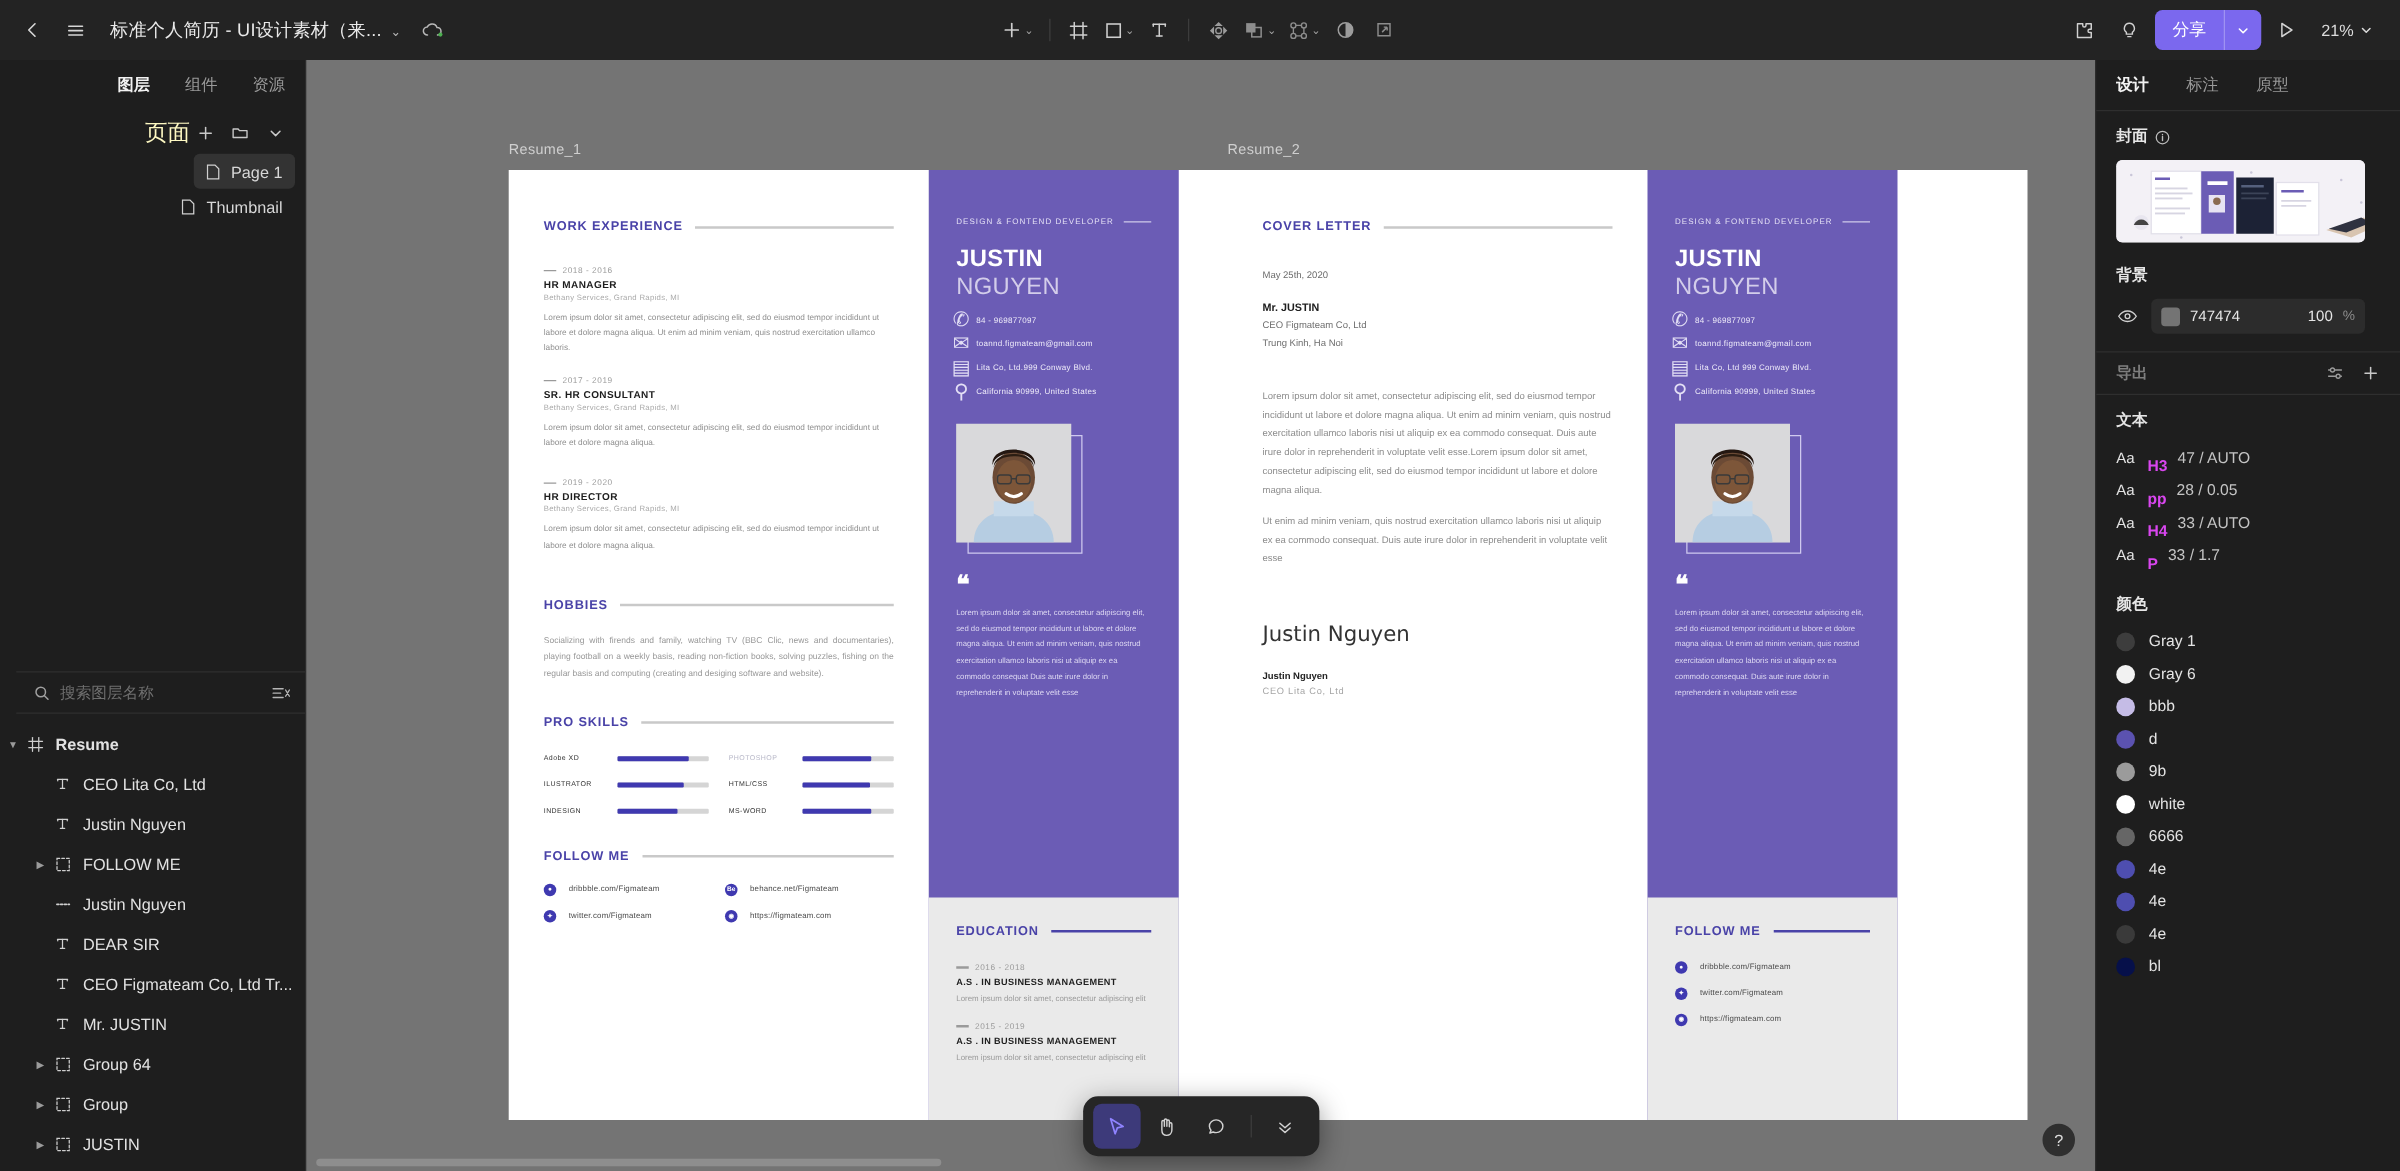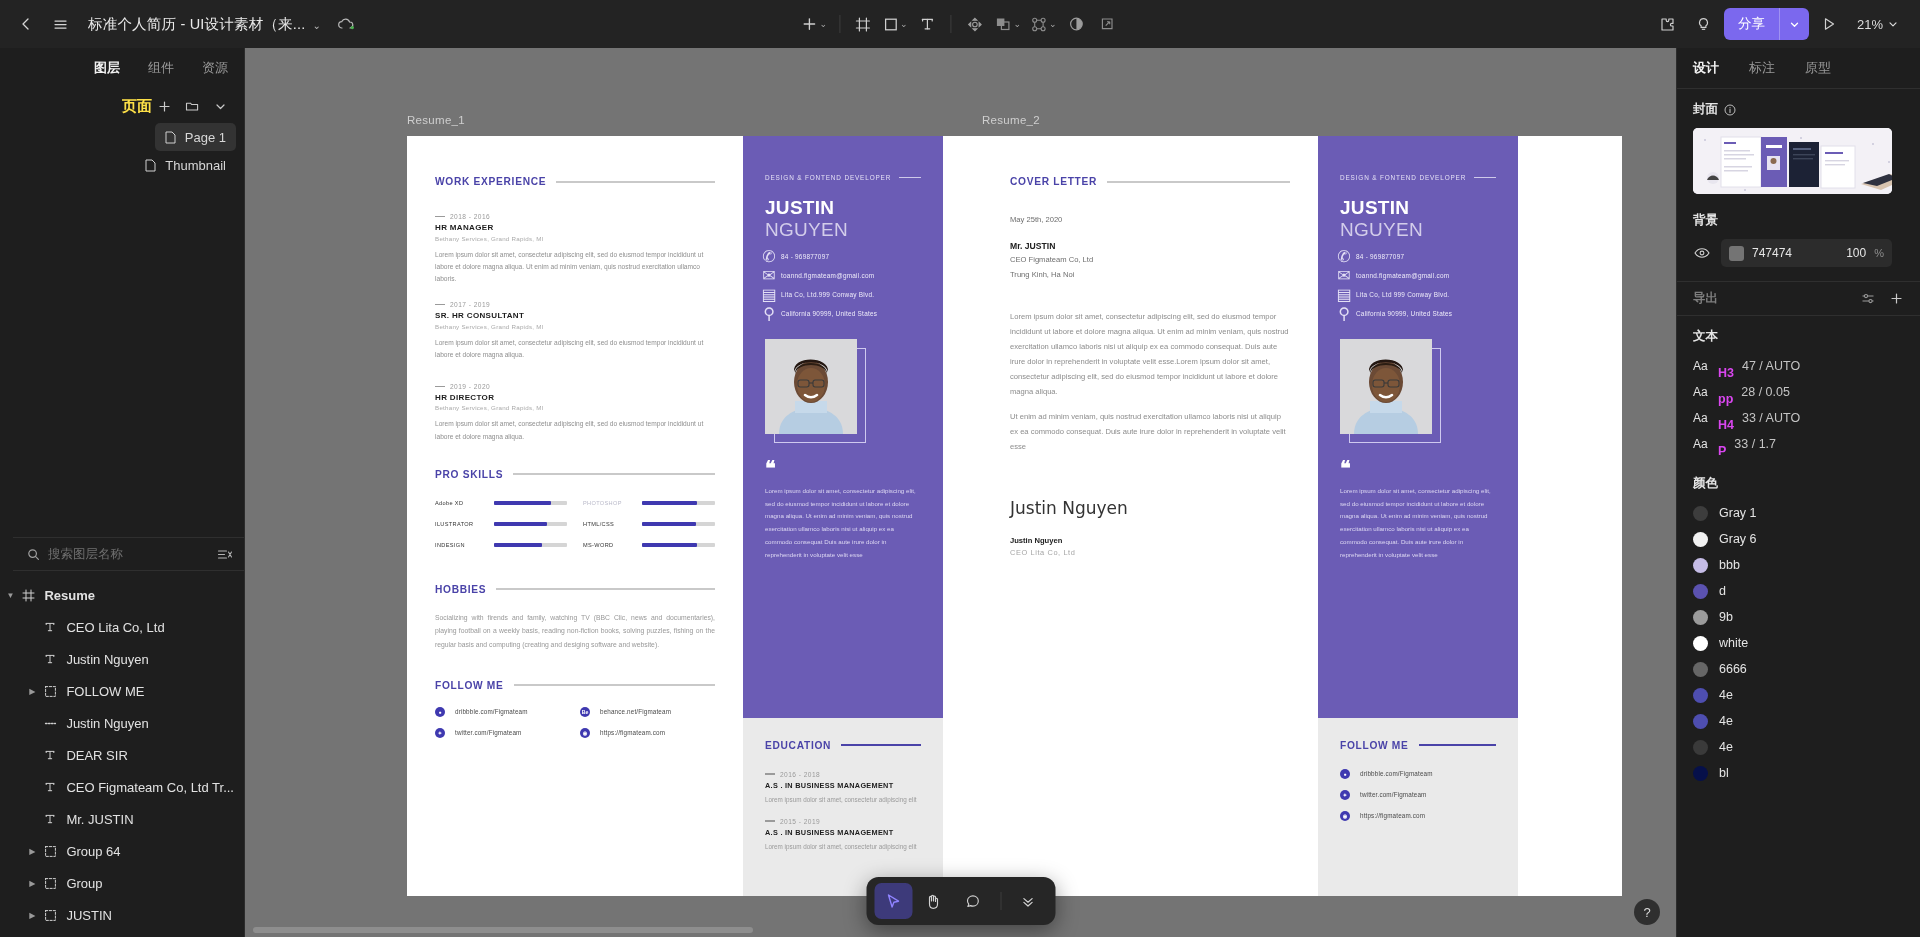--- a/index.html
+++ b/index.html
@@ -59,21 +59,21 @@
     width: 245px; flex: 0 0 245px; background: #1e1e1e; display: flex; flex-direction: column;
     border-right: 1px solid #2c2c2c; min-height: 0; align-items: flex-end;
   }
   .lp-tabs { height: 40px; display: flex; align-items: center; gap: 28px; padding: 0 16px; flex: 0 0 40px; }
   .lp-tab { font-size: 13px; color: #9a9a9a; cursor: pointer; line-height: 40px; }
   .lp-tab.active { color: #f2f2f2; font-weight: 700; }
   .lp-sep { height: 1px; background: #2f2f2f; }
   .pages-hdr {
     height: 34px; display: flex; align-items: center; padding: 0 12px 0 16px; flex: 0 0 34px;
   }
-  .pages-hdr .ttl { font-size: 15px; font-weight: 700; color: #fde047; }
+  .pages-hdr .ttl { font-size: 18px; font-weight: 400; color: #fef9c3; }
   .pages-hdr .acts { margin-left: auto; display: flex; align-items: center; gap: 4px; }
   .mini-icon {
     width: 24px; height: 24px; display: flex; align-items: center; justify-content: center;
     color: #c9c9c9; border-radius: 4px; cursor: pointer;
   }
   .page-item {
     height: 28px; display: flex; align-items: center; gap: 9px; padding: 0 10px; margin: 0 8px;
     border-radius: 5px; font-size: 13px; color: #d7d7d7; cursor: pointer;
   }
   .page-item.selected { background: #333333; }
@@ -645,20 +645,28 @@
               <div class="job-date">
                   <i class="dash"></i>
                   <span>2019 - 2020</span>
                 </div>
               <div class="job-title">HR DIRECTOR</div>
               <div class="job-org">Bethany Services, Grand Rapids, MI</div>
               <div class="job-desc">Lorem ipsum dolor sit amet, consectetur adipiscing elit, sed do eiusmod tempor incididunt ut labore et dolore magna aliqua.</div>
             </div>
           </div>
 
+          <div class="pad" style="margin-top:36px">
+            <div class="sec-hd">
+              <div class="t">HOBBIES</div>
+              <div class="ln"></div>
+            </div>
+            <div class="hobbies-p" style="margin-top:16px">Socializing with firends and family, watching TV (BBC Clic, news and documentaries), playing football on a weekly basis, reading non-fiction books, solving puzzles, fishing on the regular basis and computing (creating and desiging software and website).</div>
+          </div>
+
           <div class="pad" style="margin-top:26px">
             <div class="sec-hd">
               <div class="t">PRO SKILLS</div>
               <div class="ln"></div>
             </div>
             <div class="skill-grid" style="margin-top:20px">
               <div class="skill">
                   <span class="nm">Adobe XD</span>
                   <span class="bar">
                     <i style="width:78%"></i>
@@ -688,28 +696,20 @@
                     <i style="width:66%"></i>
                   </span>
                 </div>
               <div class="skill">
                   <span class="nm">MS-WORD</span>
                   <span class="bar">
                     <i style="width:76%"></i>
                   </span>
                 </div>
             </div>
-          </div>
-
-          <div class="pad" style="margin-top:36px">
-            <div class="sec-hd">
-              <div class="t">HOBBIES</div>
-              <div class="ln"></div>
-            </div>
-            <div class="hobbies-p" style="margin-top:16px">Socializing with firends and family, watching TV (BBC Clic, news and documentaries), playing football on a weekly basis, reading non-fiction books, solving puzzles, fishing on the regular basis and computing (creating and desiging software and website).</div>
           </div>
 
           <div class="pad" style="margin-top:28px">
             <div class="sec-hd">
               <div class="t">FOLLOW ME</div>
               <div class="ln"></div>
             </div>
             <div class="social-grid" style="margin-top:16px">
               <div class="social">
                   <span class="cir">●</span>

